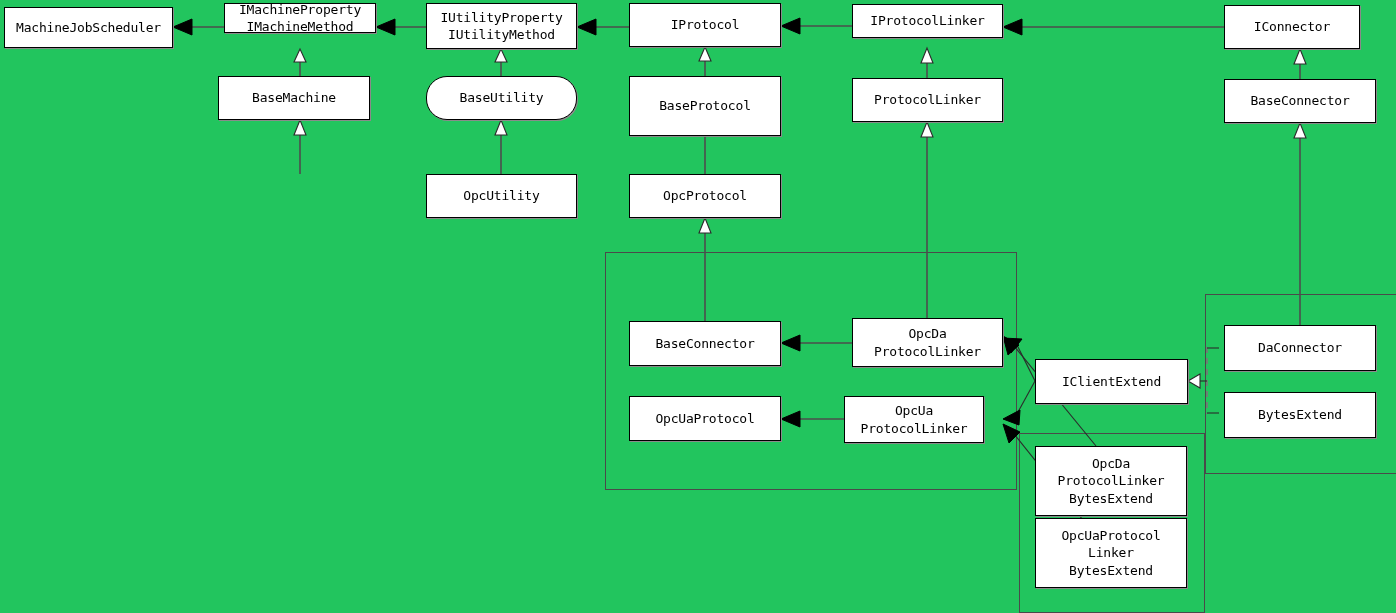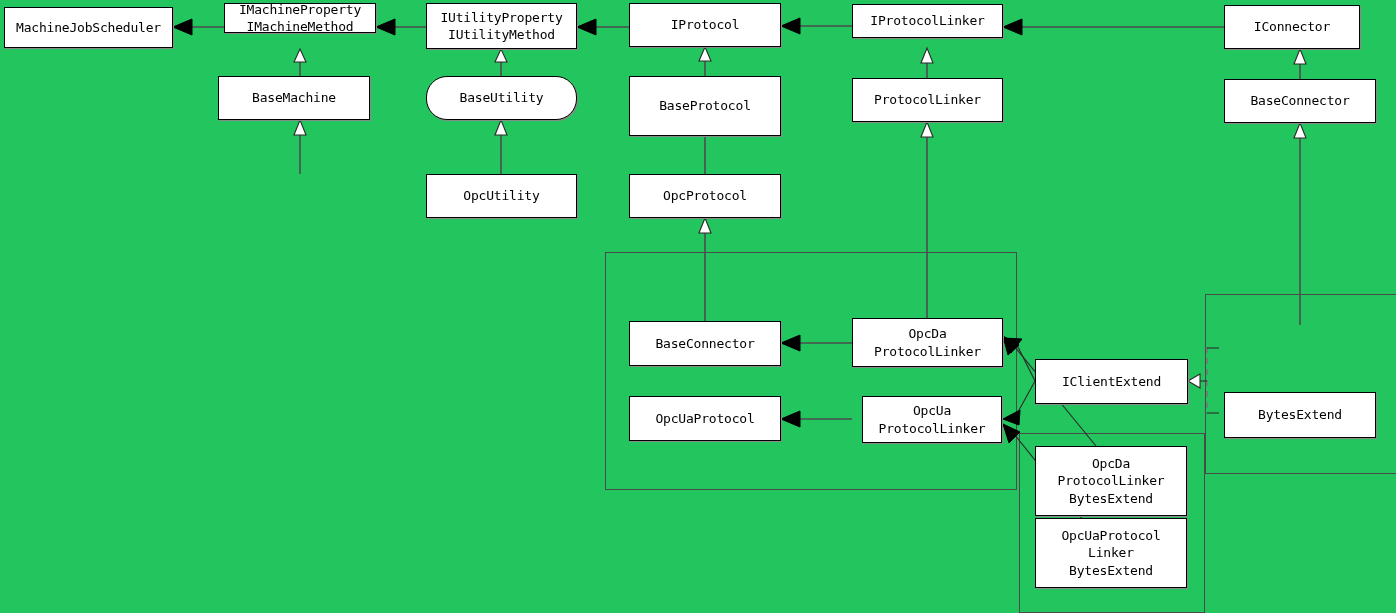--- a/index.html
+++ b/index.html
@@ -204,27 +204,28 @@
   <div class="class-box" style="left:852px; top:78px; width:151px; height:44px;">ProtocolLinker</div>
 
   <div class="class-box" style="left:1224px; top:5px; width:136px; height:44px;">IConnector</div>
   <div class="class-box" style="left:1224px; top:79px; width:152px; height:44px;">BaseConnector</div>
 
   <div class="class-box" style="left:629px; top:321px; width:152px; height:45px;">BaseConnector</div>
   <div class="class-box" style="left:629px; top:396px; width:152px; height:45px;">OpcUaProtocol</div>
 
   <div class="class-box" style="left:852px; top:318px; width:151px; height:49px;">OpcDa
 ProtocolLinker</div>
-  <div class="class-box" style="left:862px; top:396px; width:140px; height:47px;">OpcUa
+  <div class="class-box" style="left:844px; top:396px; width:140px; height:47px;">OpcUa
 ProtocolLinker</div>
 
   <div class="class-box" style="left:1035px; top:359px; width:153px; height:45px;text-align:right;">IClientExtend</div>
 
   <div class="class-box" style="left:1035px; top:446px; width:152px; height:70px;">OpcDa
 ProtocolLinker
 BytesExtend</div>
   <div class="class-box" style="left:1035px; top:518px; width:152px; height:70px;">OpcUaProtocol
 Linker
 BytesExtend</div>
 
+  <div class="class-box" style="left:1224px; top:325px; width:152px; height:46px;">DaConnector</div>
   <div class="class-box" style="left:1224px; top:392px; width:152px; height:46px;">BytesExtend</div>
 
 </div>
 
 </body></html>

